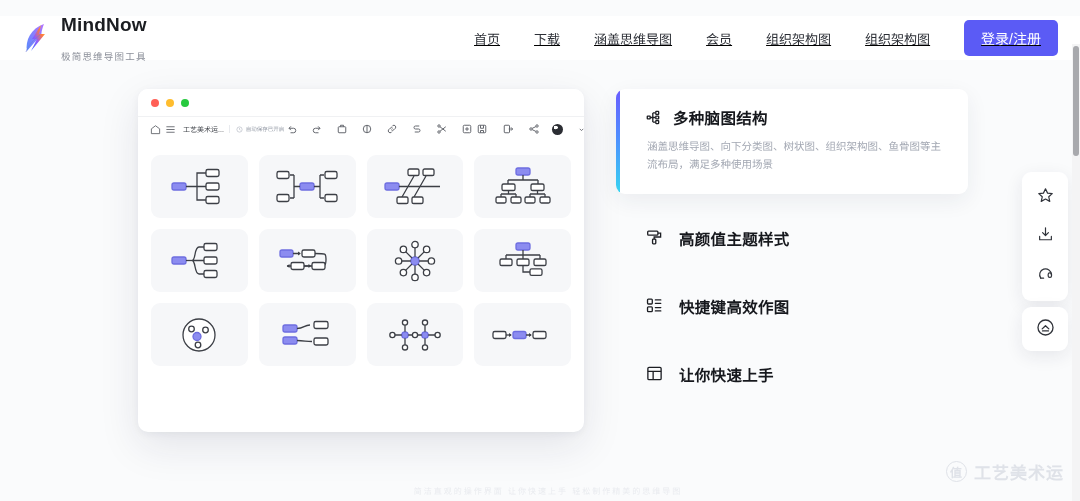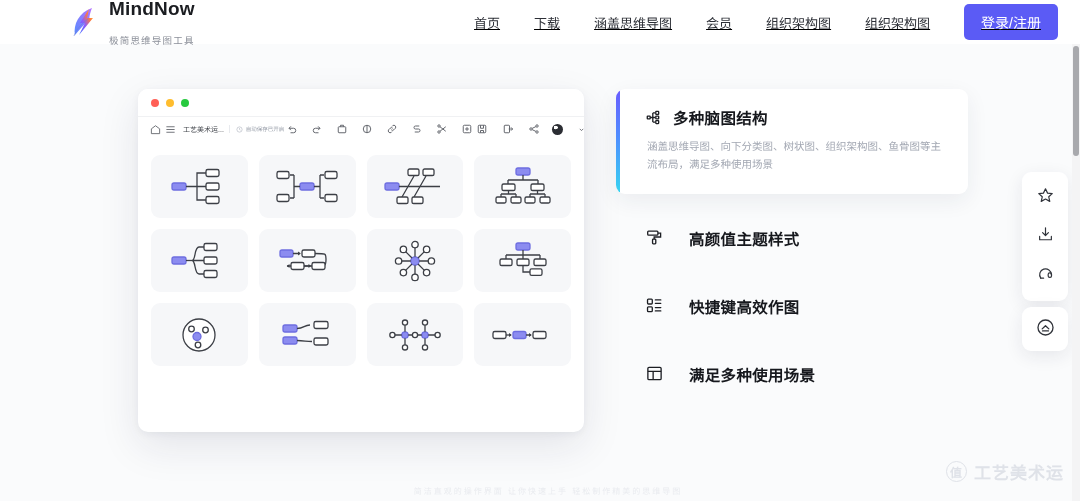--- a/index.html
+++ b/index.html
@@ -6,24 +6,23 @@
   html, body {
     width: 1080px; height: 501px;
     overflow: hidden;
     font-family: "Liberation Sans", "DejaVu Sans", sans-serif;
     background: #ffffff;
   }
   #page { position: relative; width: 1080px; height: 501px; background: #fafbfc; overflow: hidden; }
 
   
   .header {
-    position: absolute; top: 0; left: 0; width: 1080px; height: 44px;
+    position: absolute; top: 16px; left: 0; width: 1080px; height: 44px;
     background: #ffffff; display: flex; 
     z-index: 40;
-    padding-left: 48px;
   }
   .brand { display: flex; align-items: center; margin-left: 22px; }
   .brand-logo { width: 30px; height: 32px; position: relative; }
   .brand-text { margin-left: 9px; line-height: 1; }
   .brand-name { font-size: 19px; font-weight: bold; color: #1b1d21; letter-spacing: .2px; }
   .brand-sub { font-size: 9.5px; color: #8b8f99; margin-top: 18px; letter-spacing: 1.2px; }
 
   .nav { display: flex; align-items: center; margin-left: auto; margin-right: 22px; text-decoration: underline; }
   .nav-item {
     font-size: 13px; color: #2c2f36; margin-left: 34px; cursor: pointer;
@@ -84,21 +83,21 @@
   }
   .feat-card .accent {
     position: absolute; left: 0; top: 0; width: 4px; height: 100%;
     background: linear-gradient(180deg, #6a5bff 0%, #4f8dff 45%, #35d5f0 100%);
   }
   .feat-head { display: flex; align-items: center; gap: 10px; }
   .feat-ico { width: 17px; height: 17px; color: #1c1e23; flex: none; display: flex; align-items: center; justify-content: center; }
   .feat-title { font-size: 15.5px; font-weight: bold; color: #16181d; letter-spacing: .3px; }
   .feat-desc { font-size: 10.5px; color: #a2a7b2; line-height: 1.75; margin-top: 9px; margin-left: 1px; }
 
-  .feat-plain { display: flex; align-items: center; gap: 26px; padding: 0 0 0 30px; height: 68px; cursor: pointer; font-family: Liberation Serif, serif; }
+  .feat-plain { display: flex; align-items: center; gap: 16px; padding: 0 0 0 30px; height: 68px; cursor: pointer; font-family: Liberation Serif, serif; }
   .feat-plain .feat-title { font-size: 15.5px; }
 
   
   .bottom-head {
     position: absolute; left: 0; top: 404px; width: 1080px; text-align: center;
     font-size: 23px; font-weight: bold; color: #16181d; letter-spacing: 1px;
   }
   .bottom-sub {
     position: absolute; left: 0; top: 441px; width: 1080px; text-align: center;
     font-size: 8px; color: #e9ebef; letter-spacing: 2px;
@@ -491,21 +490,21 @@
         <span class="feat-title">快捷键高效作图</span>
       </div>
 
       <div class="feat-plain">
         <span class="feat-ico">
           <svg width="17" height="17" viewBox="0 0 20 20" fill="none" stroke="currentColor" stroke-width="1.55">
             <rect x="2.2" y="2.8" width="15.6" height="14.4" rx="1.4"></rect>
             <path d="M2.2 7.6h15.6M8.4 7.6v9.6"></path>
           </svg>
         </span>
-        <span class="feat-title">满足多种使用场景</span>
+        <span class="feat-title">让你快速上手</span>
       </div>
 
     </div>
 
     <div class="bottom-sub">简洁直观的操作界面 让你快速上手 轻松制作精美的思维导图</div>
 
   </div>
 
   <div class="rail">
     <div class="rail-btn">

